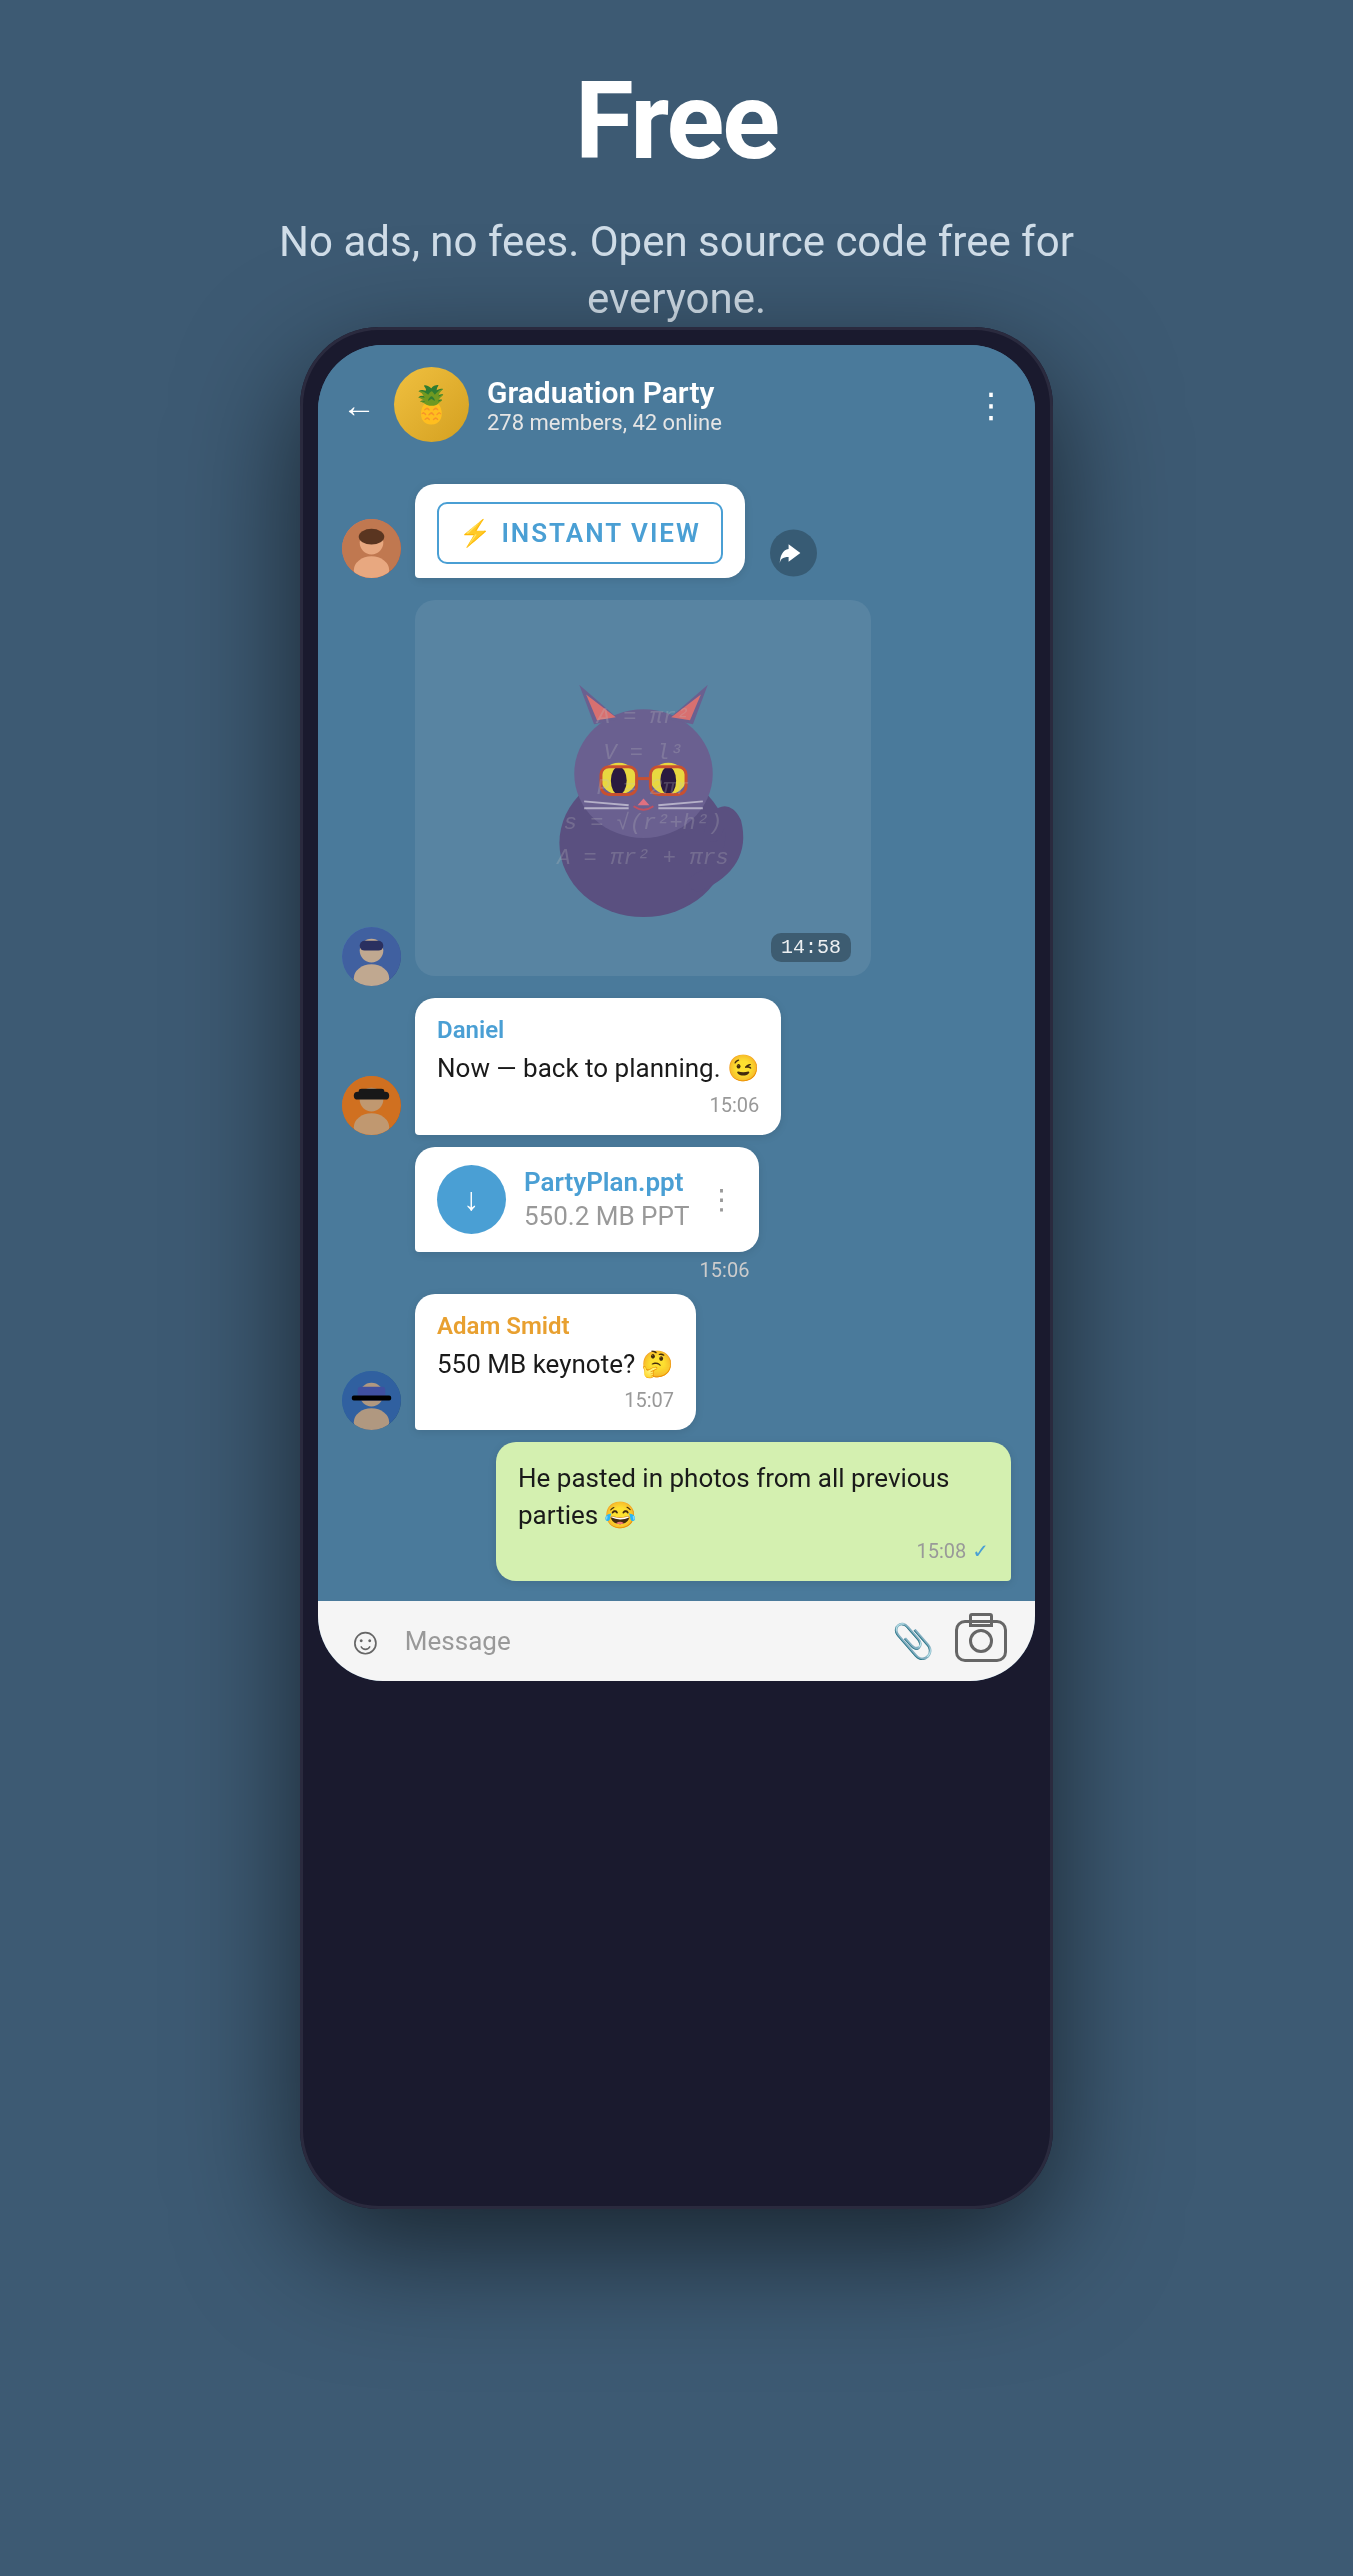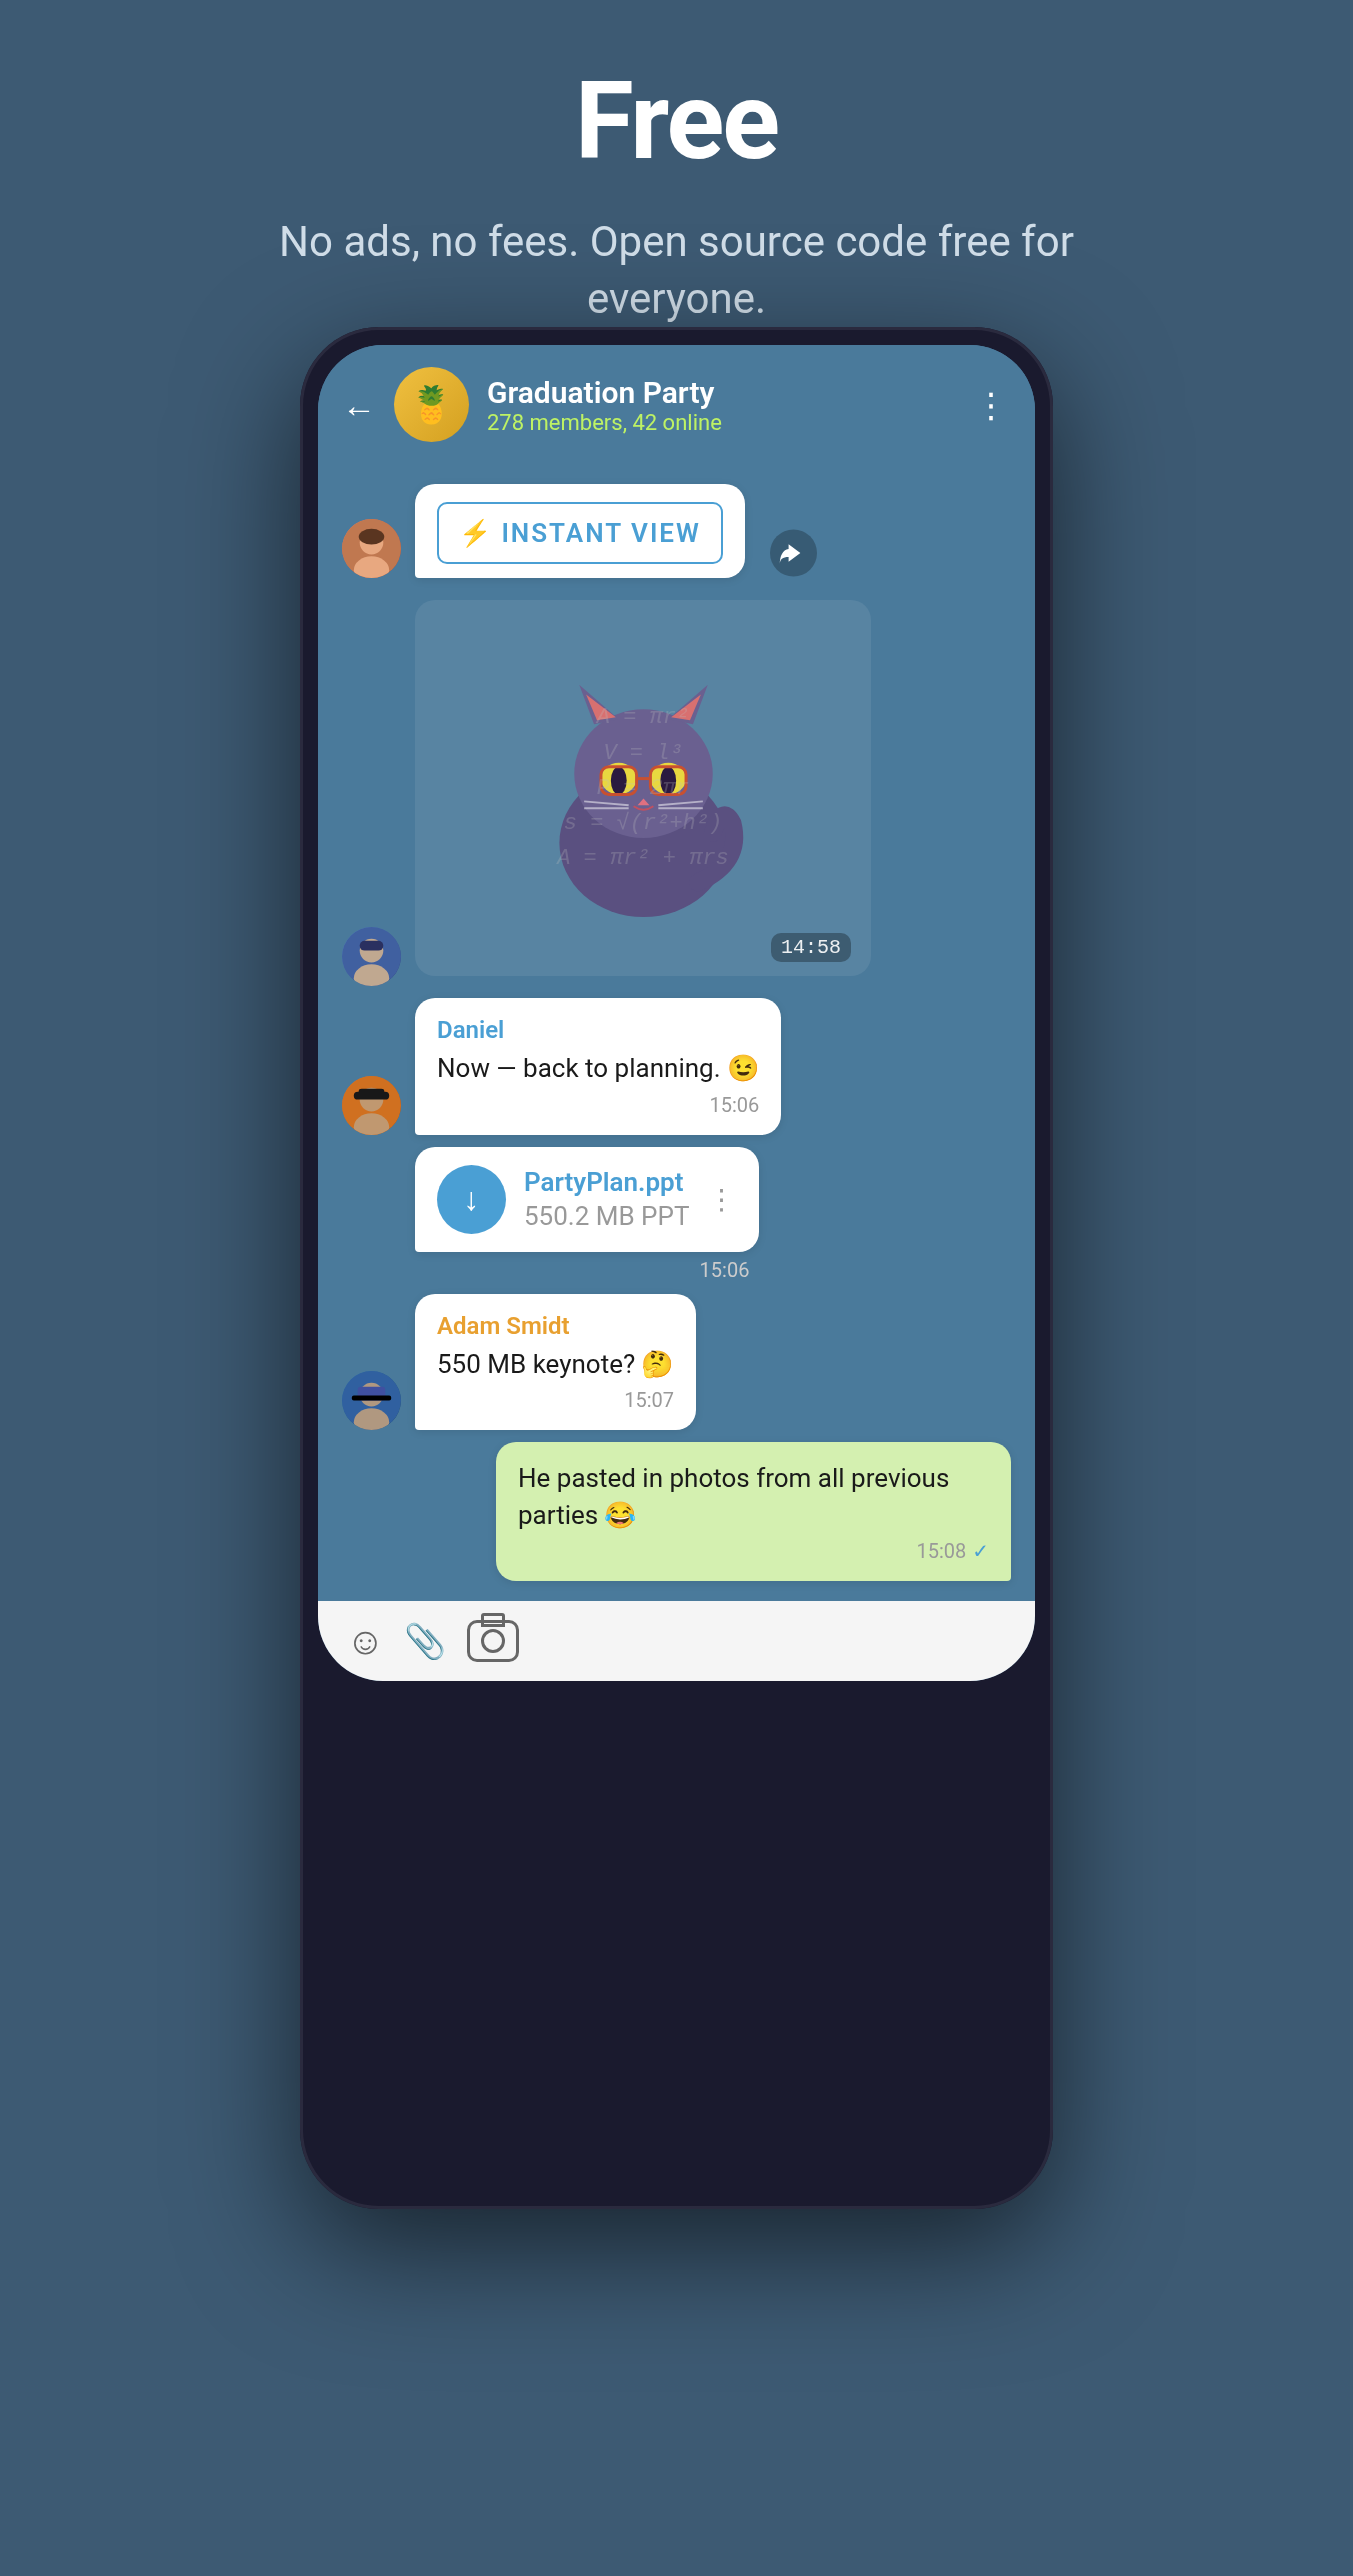--- a/index.html
+++ b/index.html
@@ -86,21 +86,21 @@
       flex: 1;
     }
 
     .group-name {
       color: #ffffff;
       font-size: 30px;
       font-weight: 600;
     }
 
     .group-meta {
-      color: #bef264;
+      color: #e5e5e5;
       font-size: 22px;
     }
 
     .more-icon {
       color: #ffffff;
       font-size: 34px;
       letter-spacing: 3px;
       cursor: pointer;
     }
 
@@ -577,19 +577,20 @@
             <span>15:08</span>
             <span class="checkmark">✓</span>
           </div>
         </div>
       </div>
 
     </div>
 
     <div class="input-bar">
       <span class="emoji-btn">☺</span>
+      <div class="message-input">Message</div>
       <span style="font-size:34px; cursor:pointer; color:#666;">📎</span>
       <div class="camera-btn"></div>
     </div>
 
   </div>
 </div>
 
 
 </body></html>

